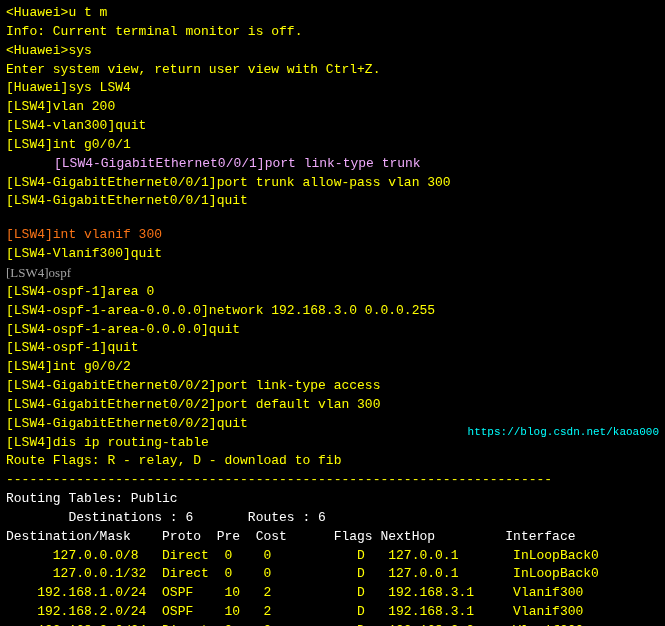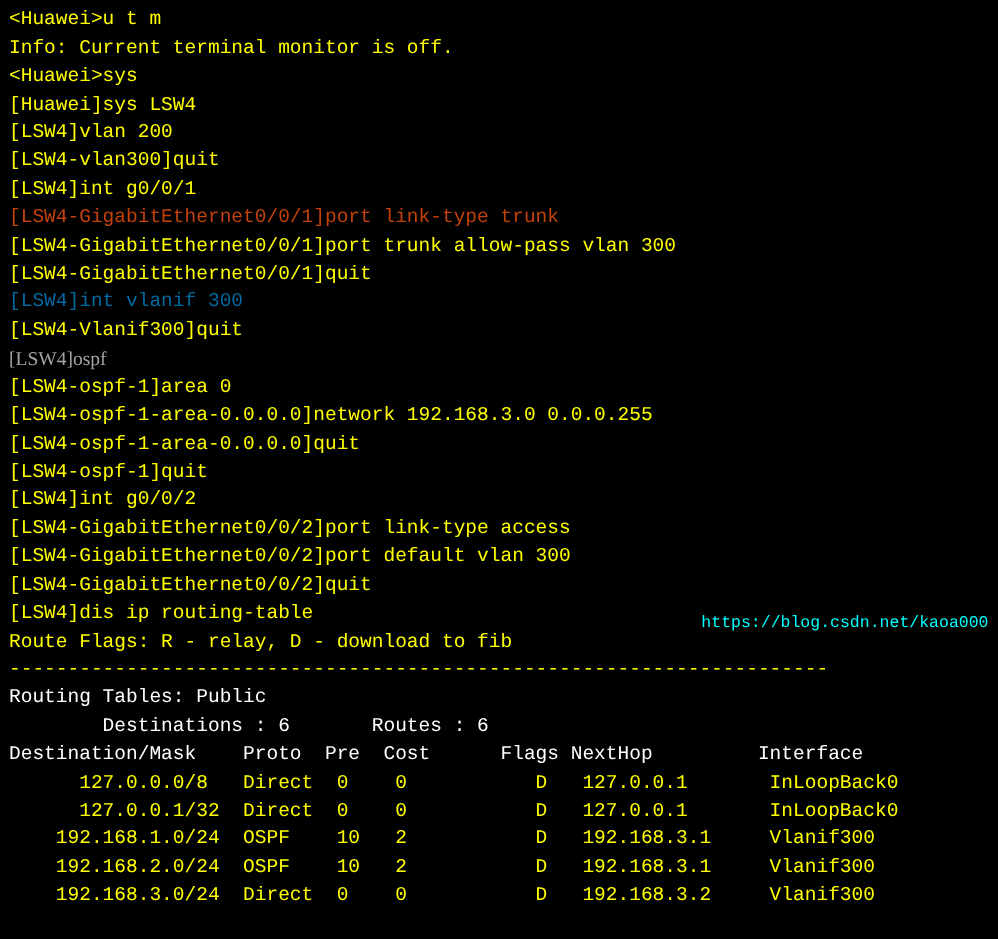--- a/index.html
+++ b/index.html
@@ -18,42 +18,43 @@
       background: #000000;
       padding: 4px 6px;
       position: relative;
     }
     .line {
       line-height: 1.45;
       white-space: pre;
     }
     .watermark {
       position: absolute;
-      bottom: 20px;
+      bottom: 4px;
       right: 6px;
       color: #00ffff;
       font-size: 11px;
     }
   </style>
 </head>
 <body>
 
 <div class="terminal">
   <div id="terminal-lines">
       <div class="line" style="color: rgb(255, 255, 0);">&lt;Huawei&gt;u t m</div>
       <div class="line" style="color: rgb(255, 255, 0);">Info: Current terminal monitor is off.</div>
       <div class="line" style="color: rgb(255, 255, 0);">&lt;Huawei&gt;sys</div>
+      <div class="line" style="color: rgb(255, 255, 0);">Enter system view, return user view with Ctrl+Z.</div>
       <div class="line" style="color: rgb(255, 255, 0);">[Huawei]sys LSW4</div>
       <div class="line" style="color: rgb(255, 255, 0);">[LSW4]vlan 200</div>
       <div class="line" style="color: rgb(255, 255, 0);">[LSW4-vlan300]quit</div>
       <div class="line" style="color: rgb(255, 255, 0);">[LSW4]int g0/0/1</div>
-      <div class="line" style="color: #c2410c;">[LSW4-GigabitEthernet0/0/1]port link-type trunk</div>
+      <div class="line" style="color: #f0abfc; margin-left: 48px;">[LSW4-GigabitEthernet0/0/1]port link-type trunk</div>
       <div class="line" style="color: rgb(255, 255, 0);">[LSW4-GigabitEthernet0/0/1]port trunk allow-pass vlan 300</div>
       <div class="line" style="color: rgb(255, 255, 0);">[LSW4-GigabitEthernet0/0/1]quit</div>
-      <div class="line" style="color: #0369a1;">[LSW4]int vlanif 300</div>
+      <div class="line" style="color: #f97316; margin-top: 15px;">[LSW4]int vlanif 300</div>
       <div class="line" style="color: rgb(255, 255, 0);">[LSW4-Vlanif300]quit</div>
       <div class="line" style="color: #a3a3a3; font-family: Liberation Serif, serif;">[LSW4]ospf</div>
       <div class="line" style="color: rgb(255, 255, 0);">[LSW4-ospf-1]area 0</div>
       <div class="line" style="color: rgb(255, 255, 0);">[LSW4-ospf-1-area-0.0.0.0]network 192.168.3.0 0.0.0.255</div>
       <div class="line" style="color: rgb(255, 255, 0);">[LSW4-ospf-1-area-0.0.0.0]quit</div>
       <div class="line" style="color: rgb(255, 255, 0);">[LSW4-ospf-1]quit</div>
       <div class="line" style="color: rgb(255, 255, 0);">[LSW4]int g0/0/2</div>
       <div class="line" style="color: rgb(255, 255, 0);">[LSW4-GigabitEthernet0/0/2]port link-type access</div>
       <div class="line" style="color: rgb(255, 255, 0);">[LSW4-GigabitEthernet0/0/2]port default vlan 300</div>
       <div class="line" style="color: rgb(255, 255, 0);">[LSW4-GigabitEthernet0/0/2]quit</div>

